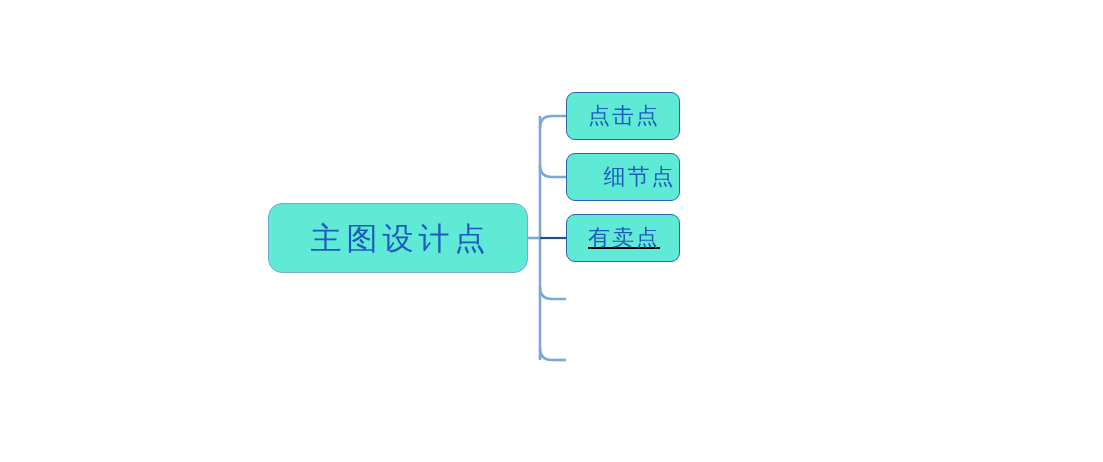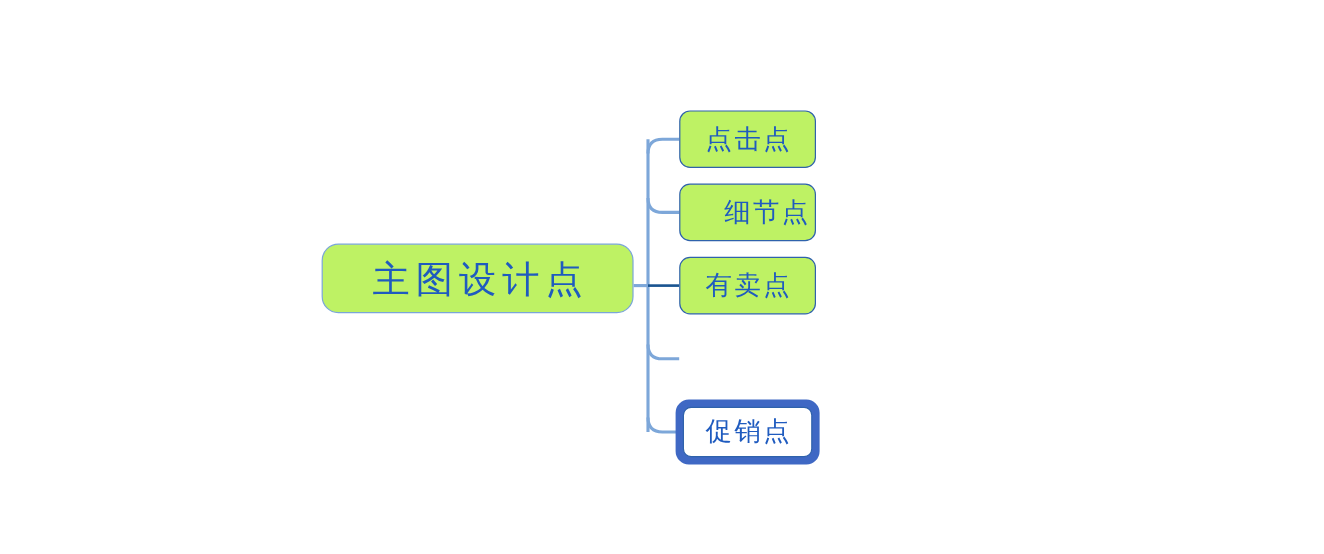--- a/index.html
+++ b/index.html
@@ -27,33 +27,33 @@
     left: 0;
     top: 0;
     width: 1103px;
     height: 462px;
     pointer-events: none;
   }
 
   .node {
     position: absolute;
     box-sizing: border-box;
-    background: #bef264;
+    background: #5eead4;
     display: flex;
     align-items: center;
     justify-content: center;
     white-space: nowrap;
   }
 
   
   .node-root {
     left: 268px;
     top: 203px;
     width: 260px;
-    height: 58px;
+    height: 70px;
     border: 1.4px solid #7ba6d8;
     border-radius: 14px;
   }
   .node-root .node-label {
     color: #1f5bbf;
     font-size: 31px;
     letter-spacing: 5px;
     text-indent: 5px;
     line-height: 1;
   }
@@ -69,21 +69,21 @@
   .node-child .node-label {
     color: #1f5bbf;
     font-size: 22px;
     letter-spacing: 2px;
     text-indent: 2px;
     line-height: 1;
   }
 
   .node-child.n0 { top: 92px; }
   .node-child.n1 { top: 153px; padding-left: 31px; }
-  .node-child.n2 { top: 214px; }
+  .node-child.n2 { top: 214px; text-decoration: underline; }
   .node-child.n3 { top: 275px; }
   .node-child.n4 { top: 336px; }
 
   
   .node-child.selected {
     left: 563px;
     top: 333px;
     width: 120px;
     height: 54px;
     border: 4px solid #3f68c4;
@@ -137,19 +137,14 @@
 
   <div class="node node-child n1">
     <span class="node-label">细节点</span>
   </div>
 
   <div class="node node-child n2">
     <span class="node-label">有卖点</span>
   </div>
 
 
-  <div class="node node-child n4 selected">
-    <span class="inner-ring">
-      <span class="node-label">促销点</span>
-    </span>
-  </div>
 
 </div>
 
 </body></html>

